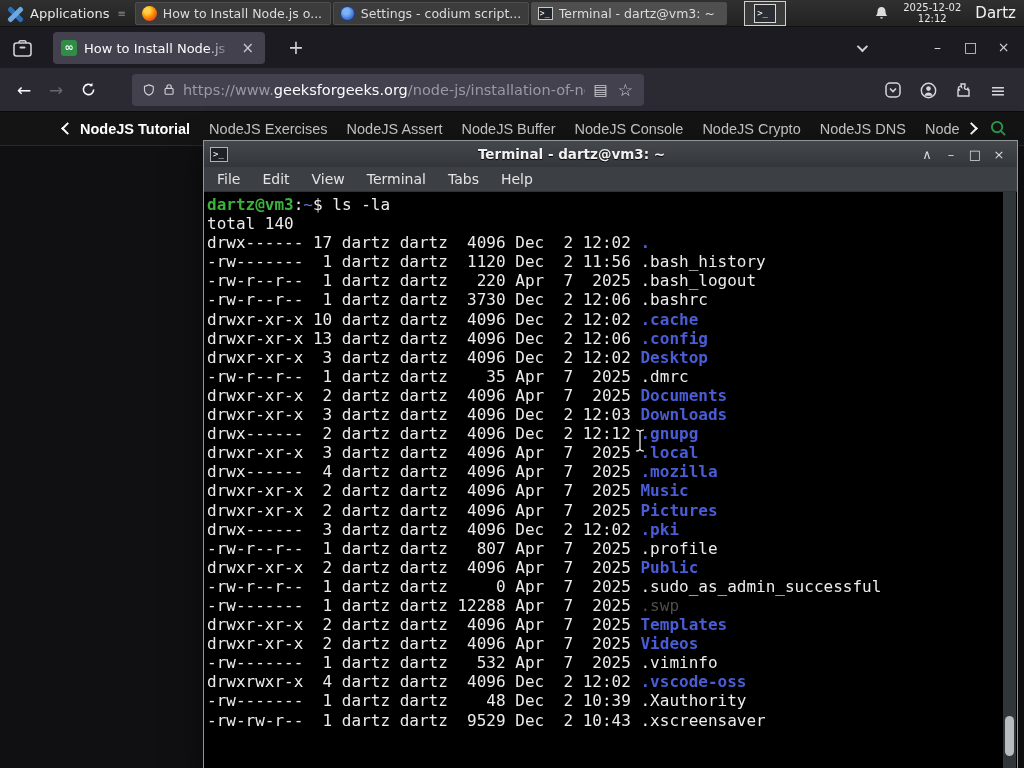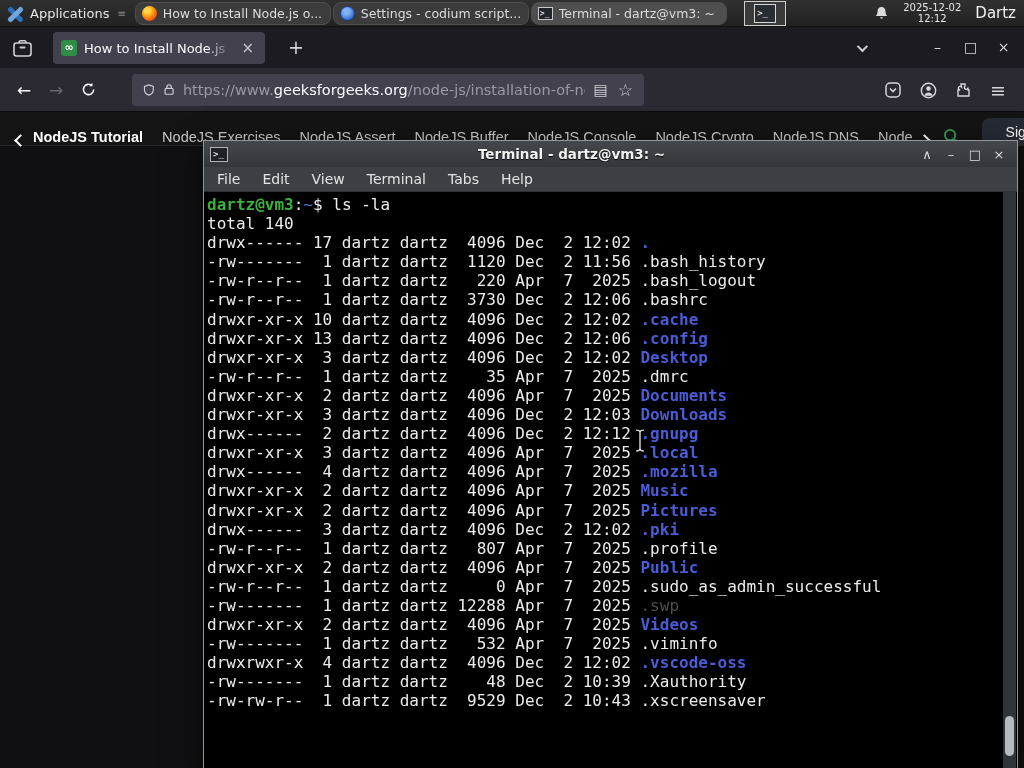--- a/index.html
+++ b/index.html
@@ -10,21 +10,21 @@
   .panel { position:absolute; left:0; top:0; width:1024px; height:27px;
     background:linear-gradient(#303030,#222); display:flex; align-items:center;
     color:#e6e6e6; font-size:13px; z-index:50; border-bottom:1px solid #111; }
   .apps-btn { display:flex; align-items:center; gap:6px; height:100%; padding:0 7px; }
   .x-logo { position:relative; width:17px; height:17px; }
   .x-logo i { position:absolute; left:-1px; top:7px; width:19px; height:5px; border-radius:2px; display:block; }
   .x-logo i:nth-child(1){ transform:rotate(45deg); background:#2d6fb8; }
   .x-logo i:nth-child(2){ transform:rotate(-45deg); background:#6fa8dc; }
   .apps-grip { color:#8a8a8a; font-size:10px; margin-left:2px; }
   .task-btn { width:196px; height:23px; margin-left:2px; background:#3c3c3c;
-    border:1px solid #4e4e4e; border-radius:8px; display:flex; align-items:center;
+    border:1px solid #4e4e4e; border-radius:2px; display:flex; align-items:center;
     gap:6px; padding:0 6px; overflow:hidden; white-space:nowrap; color:#dcdcdc; }
   .task-btn.active { background:#4f4f4f; }
   .task-label { overflow:hidden; text-overflow:ellipsis; font-size:12.5px; }
   .ff-ball { width:15px; height:15px; border-radius:50%; flex:none;
     background:radial-gradient(circle at 35% 30%, #ffd24a 0 20%, #ff9500 45%, #e3412b 80%); }
   .set-ball { width:15px; height:15px; border-radius:50%; flex:none;
     background:radial-gradient(circle at 40% 35%, #7fb3f5 0 25%, #3b6fd4 70%, #2a51a5); border:1px solid #1e3f7d; }
   .mini-term { width:15px; height:13px; flex:none; background:#22262a; border:1px solid #c9c9c9;
     color:#fff; font-size:8px; font-family:"DejaVu Sans Mono",monospace; line-height:11px; text-align:left; padding-left:1px; }
   .tray-term { margin-left:auto; margin-right:88px; width:42px; height:25px; border:1px solid #cfcfcf;
@@ -67,22 +67,22 @@
     display:flex; align-items:center; gap:9px; padding:0 11px; flex:none; }
   .url-text { font-size:14.5px; color:#9a99a5; white-space:nowrap; overflow:hidden; }
   .url-text b { color:#fbfbfe; font-weight:normal; }
   .urlbox-right { margin-left:auto; display:flex; gap:10px; align-items:center; }
   .glyph-ico { color:#cfcfd4; font-size:15px; }
   .tb-right { position:absolute; right:10px; top:7px; display:flex; gap:3px; }
   .tb-right .nav-ico { color:#d6d6da; }
 
   
   .site-nav { height:34px; background:#141414; border-bottom:1px solid #282828; display:flex;
-    align-items:flex-end; color:#c9c9c9; font-family:"Liberation Sans",sans-serif; font-size:14.5px;
-    flex:none; position:relative; }
+    align-items:center; color:#c9c9c9; font-family:"Liberation Sans",sans-serif; font-size:14.5px;
+    flex:none; position:relative;padding-left:47px; }
   .site-chevl { margin-left:16px; margin-right:8px; width:9px; height:9px; border-left:2.5px solid #fff;
     border-bottom:2.5px solid #fff; transform:rotate(45deg); flex:none; }
   .nav-primary { color:#fff; font-weight:bold; margin-right:19px; white-space:nowrap; }
   .nav-link { margin-right:19px; white-space:nowrap; }
   .site-chevr { width:9px; height:9px; border-right:2.5px solid #fff; border-top:2.5px solid #fff;
     transform:rotate(45deg); flex:none; margin-right:14px; margin-left:-12px; }
   .search-ico { flex:none; margin-right:22px; }
   .signin { height:27px; padding:0 24px; background:#262b33; border-radius:8px; color:#f4f4f4;
     display:flex; align-items:center; font-size:14px; margin-right:14px; white-space:nowrap; }
   .page-body { flex:1; background:#101012; }
@@ -278,20 +278,21 @@
         <div class="tline"><span>drwx------  2 dartz dartz  4096 Dec  2 12:12 </span><span class="dirname">.gnupg</span></div>
         <div class="tline"><span>drwxr-xr-x  3 dartz dartz  4096 Apr  7  2025 </span><span class="dirname">.local</span></div>
         <div class="tline"><span>drwx------  4 dartz dartz  4096 Apr  7  2025 </span><span class="dirname">.mozilla</span></div>
         <div class="tline"><span>drwxr-xr-x  2 dartz dartz  4096 Apr  7  2025 </span><span class="dirname">Music</span></div>
         <div class="tline"><span>drwxr-xr-x  2 dartz dartz  4096 Apr  7  2025 </span><span class="dirname">Pictures</span></div>
         <div class="tline"><span>drwx------  3 dartz dartz  4096 Dec  2 12:02 </span><span class="dirname">.pki</span></div>
         <div class="tline"><span>-rw-r--r--  1 dartz dartz   807 Apr  7  2025 </span><span>.profile</span></div>
         <div class="tline"><span>drwxr-xr-x  2 dartz dartz  4096 Apr  7  2025 </span><span class="dirname">Public</span></div>
         <div class="tline"><span>-rw-r--r--  1 dartz dartz     0 Apr  7  2025 </span><span>.sudo_as_admin_successful</span></div>
         <div class="tline"><span>-rw-------  1 dartz dartz 12288 Apr  7  2025 </span><span class="dimname">.swp</span></div>
+        <div class="tline"><span>drwxr-xr-x  2 dartz dartz  4096 Apr  7  2025 </span><span class="dirname">Templates</span></div>
         <div class="tline"><span>drwxr-xr-x  2 dartz dartz  4096 Apr  7  2025 </span><span class="dirname">Videos</span></div>
         <div class="tline"><span>-rw-------  1 dartz dartz   532 Apr  7  2025 </span><span>.viminfo</span></div>
         <div class="tline"><span>drwxrwxr-x  4 dartz dartz  4096 Dec  2 12:02 </span><span class="dirname">.vscode-oss</span></div>
         <div class="tline"><span>-rw-------  1 dartz dartz    48 Dec  2 10:39 </span><span>.Xauthority</span></div>
         <div class="tline"><span>-rw-rw-r--  1 dartz dartz  9529 Dec  2 10:43 </span><span>.xscreensaver</span></div>
       </div>
     <div class="t-scroll">
       <div class="t-thumb"></div>
     </div>
     <svg class="ibeam" width="12" height="25" viewBox="0 0 12 25">

